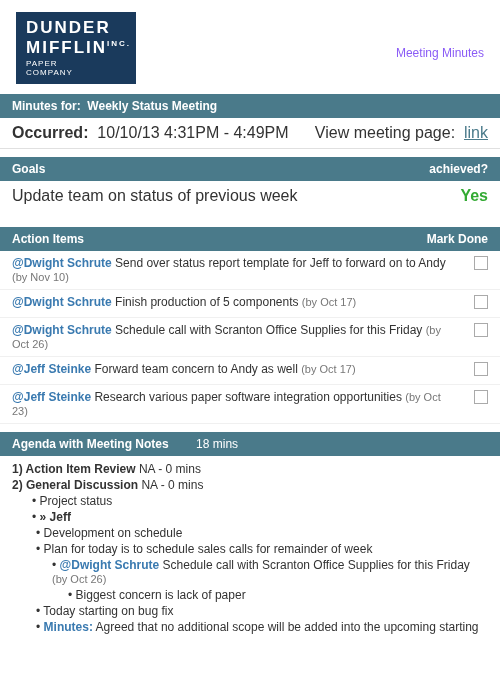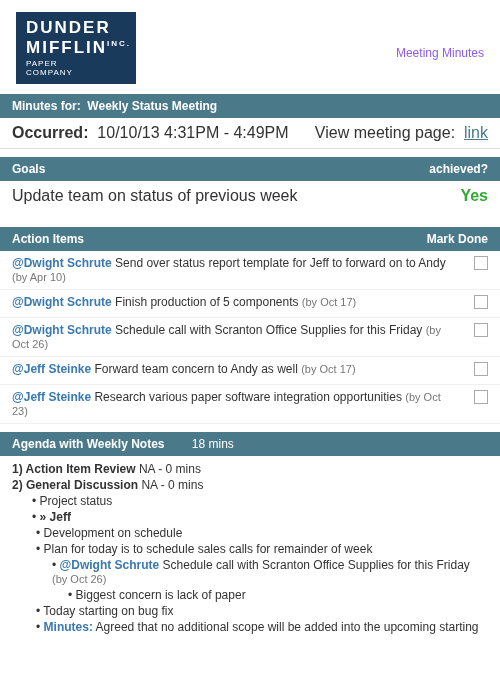--- a/index.html
+++ b/index.html
@@ -206,21 +206,21 @@
 <div class="section-bar">
   <span>Action Items</span>
   <span class="right-label">Mark Done</span>
 </div>
 <table class="action-items-table">
   <tbody id="action-items-body">
       <tr class="ai-row">
     <td>
       <span class="mention">@Dwight Schrute</span>
       <span> Send over status report template for Jeff to forward on to Andy</span>
-      <span class="bydate"> (by Apr 10)</span>
+      <span class="bydate"> (by Nov 10)</span>
     </td>
     <td class="check-col">
       <span class="checkbox-icon"></span>
     </td>
   </tr>
       <tr class="ai-row">
     <td>
       <span class="mention">@Dwight Schrute</span>
       <span> Finish production of 5 components</span>
       <span class="bydate"> (by Oct 17)</span>
@@ -259,21 +259,21 @@
       <span class="checkbox-icon"></span>
     </td>
   </tr>
     </tbody>
 </table>
 
 <div class="separator"></div>
 
 <div class="section-bar">
   <span>
-    <span>Agenda with Weekly Notes</span>
+    <span>Agenda with Meeting Notes</span>
     <span class="mins-badge">18 mins</span>
   </span>
 </div>
 <div class="agenda-list" id="agenda-list">
     <div class="agenda-item"><span class="agenda-numbered">1) Action Item Review</span><span>  NA - 0 mins</span></div>
     <div class="agenda-item"><span class="agenda-numbered">2) General Discussion</span><span>  NA - 0 mins</span></div>
     <div class="agenda-item agenda-sub">• <span>Project status</span></div>
     <div class="agenda-item agenda-sub">• <strong>» Jeff</strong></div>
     <div class="agenda-item agenda-bullet">• <span>Development on schedule</span></div>
     <div class="agenda-item agenda-bullet">• <span>Plan for today is to schedule sales calls for remainder of week</span></div>

